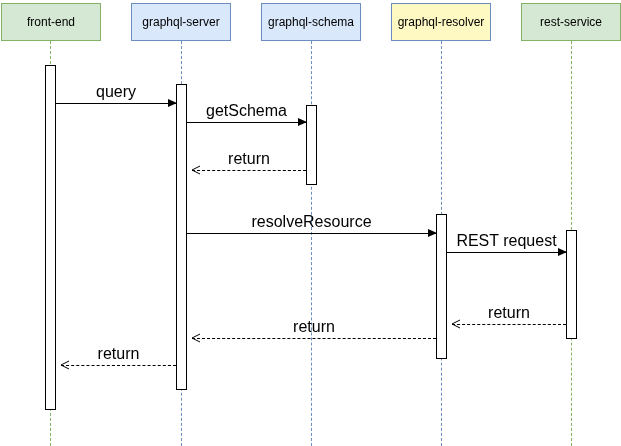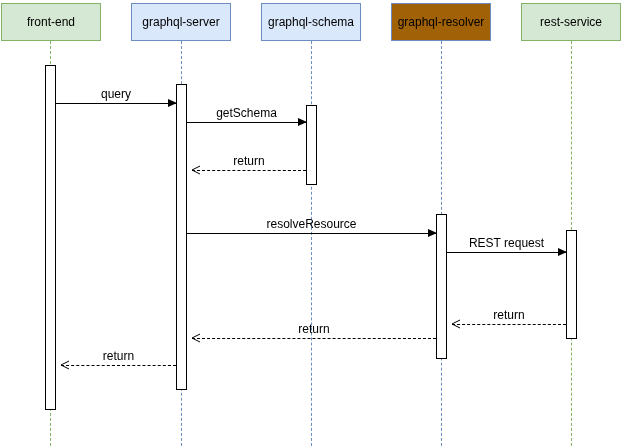--- a/index.html
+++ b/index.html
@@ -18,21 +18,21 @@
   }
   .activation {
     position:absolute; width:11px; box-sizing:border-box;
     border:1px solid #000; background:#ffffff; z-index:2;
   }
   .message { position:absolute; z-index:4; height:0; }
   .msg-line { position:absolute; left:0; right:0; top:0; height:0; border-top:1px solid #000; }
   .message.dashed .msg-line { border-top-style:dashed; }
   .msg-label {
     position:absolute; left:0; right:0; bottom:2px; text-align:center;
-    font-size:12px; white-space:nowrap;
+    font-size:16px; white-space:nowrap;
   }
   .arrow-filled {
     position:absolute; right:-1px; top:-4px; width:0; height:0;
     border-top:4px solid transparent; border-bottom:4px solid transparent;
     border-left:9px solid #000;
   }
   .arrow-open { position:absolute; left:-1px; top:-5px; }
 </style>
 </head>
 <body>
@@ -41,21 +41,21 @@
 
   <div class="actor" style="left: 131px; background-color: rgb(218, 232, 252); border-color: rgb(108, 142, 191);">
     <span>graphql-server</span>
   </div>
   <div class="actor" style="left: 1px; background-color: rgb(213, 232, 212); border-color: rgb(130, 179, 102);">
     <span>front-end</span>
   </div>
   <div class="actor" style="left: 261px; background-color: rgb(218, 232, 252); border-color: rgb(108, 142, 191);">
     <span>graphql-schema</span>
   </div>
-  <div class="actor" style="left: 391px; background-color: #a16207; border-color: rgb(108, 142, 191);">
+  <div class="actor" style="left: 391px; background-color: #fef9c3; border-color: rgb(108, 142, 191);">
     <span>graphql-resolver</span>
   </div>
   <div class="actor" style="left: 521px; background-color: rgb(213, 232, 212); border-color: rgb(130, 179, 102);">
     <span>rest-service</span>
   </div>
 
   <div class="lifeline" style="left: 50px; border-left-color: rgb(130, 179, 102);"></div>
   <div class="lifeline" style="left: 181px; border-left-color: rgb(108, 142, 191);"></div>
   <div class="lifeline" style="left: 311px; border-left-color: rgb(108, 142, 191);"></div>
   <div class="lifeline" style="left: 441px; border-left-color: rgb(108, 142, 191);"></div>

